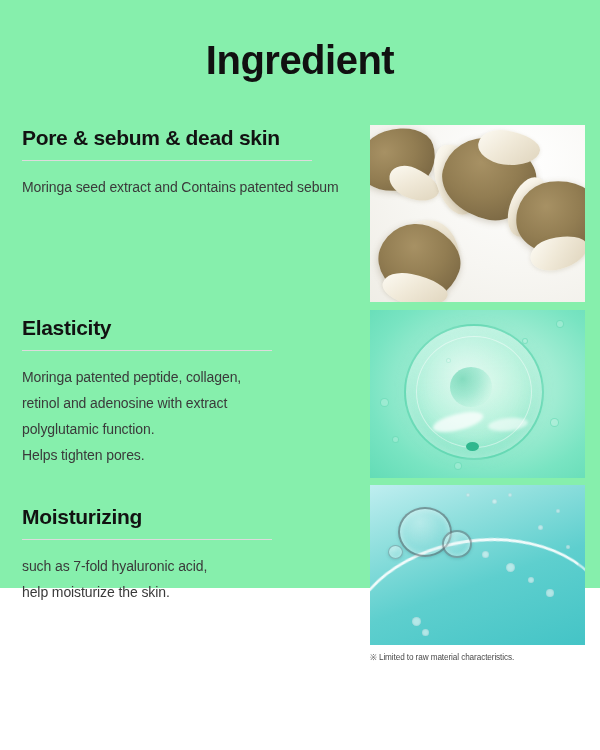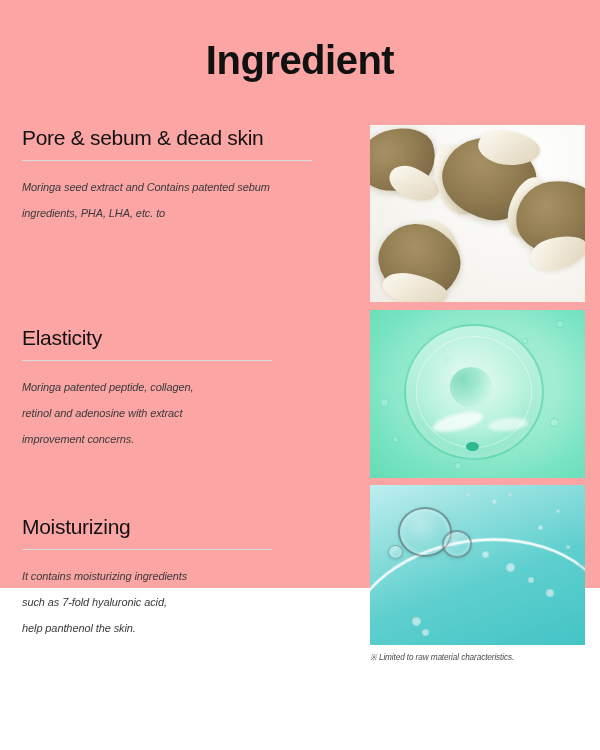--- a/index.html
+++ b/index.html
@@ -13,21 +13,21 @@
   body {
     font-family: "Liberation Sans", sans-serif;
     position: relative;
     overflow: hidden;
   }
 
   .page {
     position: relative;
     width: 600px;
     height: 588px;
-    background: #fca5a5;
+    background: #86efac;
   }
 
   
   .page-title {
     position: absolute;
     left: 0;
     top: 38px;
     width: 600px;
     text-align: center;
     font-size: 40px;
@@ -38,46 +38,45 @@
   }
 
   
   .text-col {
     position: absolute;
     left: 22px;
     top: 126px;
     width: 330px;
   }
 
-  .section + .section { margin-top: 14px; }
+  .section + .section { margin-top: 4px; }
 
   .section-heading {
     font-size: 21px;
-    font-weight: 400;
+    font-weight: 700;
     color: #121212;
     letter-spacing: -0.3px;
     line-height: 1.15;
   }
 
   .section-rule {
     height: 1px;
     background: #dcdcdc;
     margin-top: 10px;
     margin-bottom: 13px;
   }
   .rule-wide { width: 290px; }
   .rule-narrow { width: 250px; }
 
   .section-body p {
-    font-size: 11px;
+    font-size: 14px;
     line-height: 26px;
     color: #3a3a3a;
     letter-spacing: -0.1px;
     white-space: nowrap;
-    font-style: italic;
   }
 
   .sec-1 { position: absolute; top: 0px;   left: 0; width: 330px; }
   .sec-2 { position: absolute; top: 186px; left: 0; width: 330px; }
   .sec-3 { position: absolute; top: 375px; left: 0; width: 330px; }
 
   
   .img-col {
     position: absolute;
     left: 370px;
@@ -270,58 +269,56 @@
     position: absolute;
     left: 370px;
     top: 653px;
     width: 215px;
     text-align: left;
     font-size: 8.2px;
     line-height: 1.3;
     color: #4a4a4a;
     letter-spacing: -0.1px;
     white-space: nowrap;
-    font-style: italic;
   }
 </style>
 </head>
 <body>
 
 <div class="page">
 
   <h1 class="page-title">Ingredient</h1>
 
   <div class="text-col">
 
     <div class="section sec-1">
       <div class="section-heading">Pore &amp; sebum &amp; dead skin</div>
       <div class="section-rule rule-wide"></div>
       <div class="section-body">
         <p>Moringa seed extract and Contains patented sebum</p>
-        <p>ingredients, PHA, LHA, etc. to</p>
       </div>
     </div>
 
     <div class="section sec-2">
       <div class="section-heading">Elasticity</div>
       <div class="section-rule rule-narrow"></div>
       <div class="section-body">
         <p>Moringa patented peptide, collagen,</p>
         <p>retinol and adenosine with extract</p>
-        <p>improvement concerns.</p>
+        <p>polyglutamic function.</p>
+        <p>Helps tighten pores.</p>
       </div>
     </div>
 
     <div class="section sec-3">
       <div class="section-heading">Moisturizing</div>
       <div class="section-rule rule-narrow"></div>
       <div class="section-body">
-        <p>It contains moisturizing ingredients</p>
         <p>such as 7-fold hyaluronic acid,</p>
-        <p>help panthenol the skin.</p>
+        <p>help moisturize the skin.</p>
       </div>
     </div>
 
   </div>
 
   <div class="img-col">
 
     <div class="photo photo-1">
       <div class="seeds-bg"></div>
       <div class="seed s1"></div>

